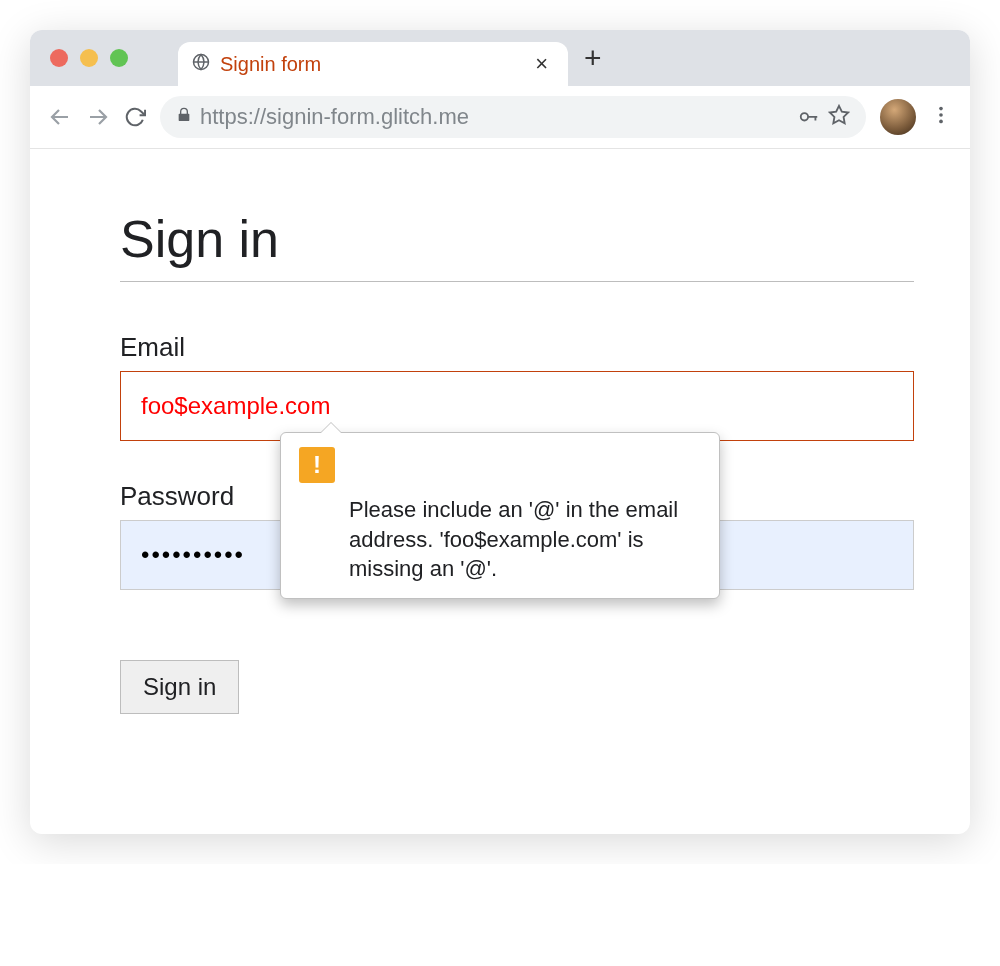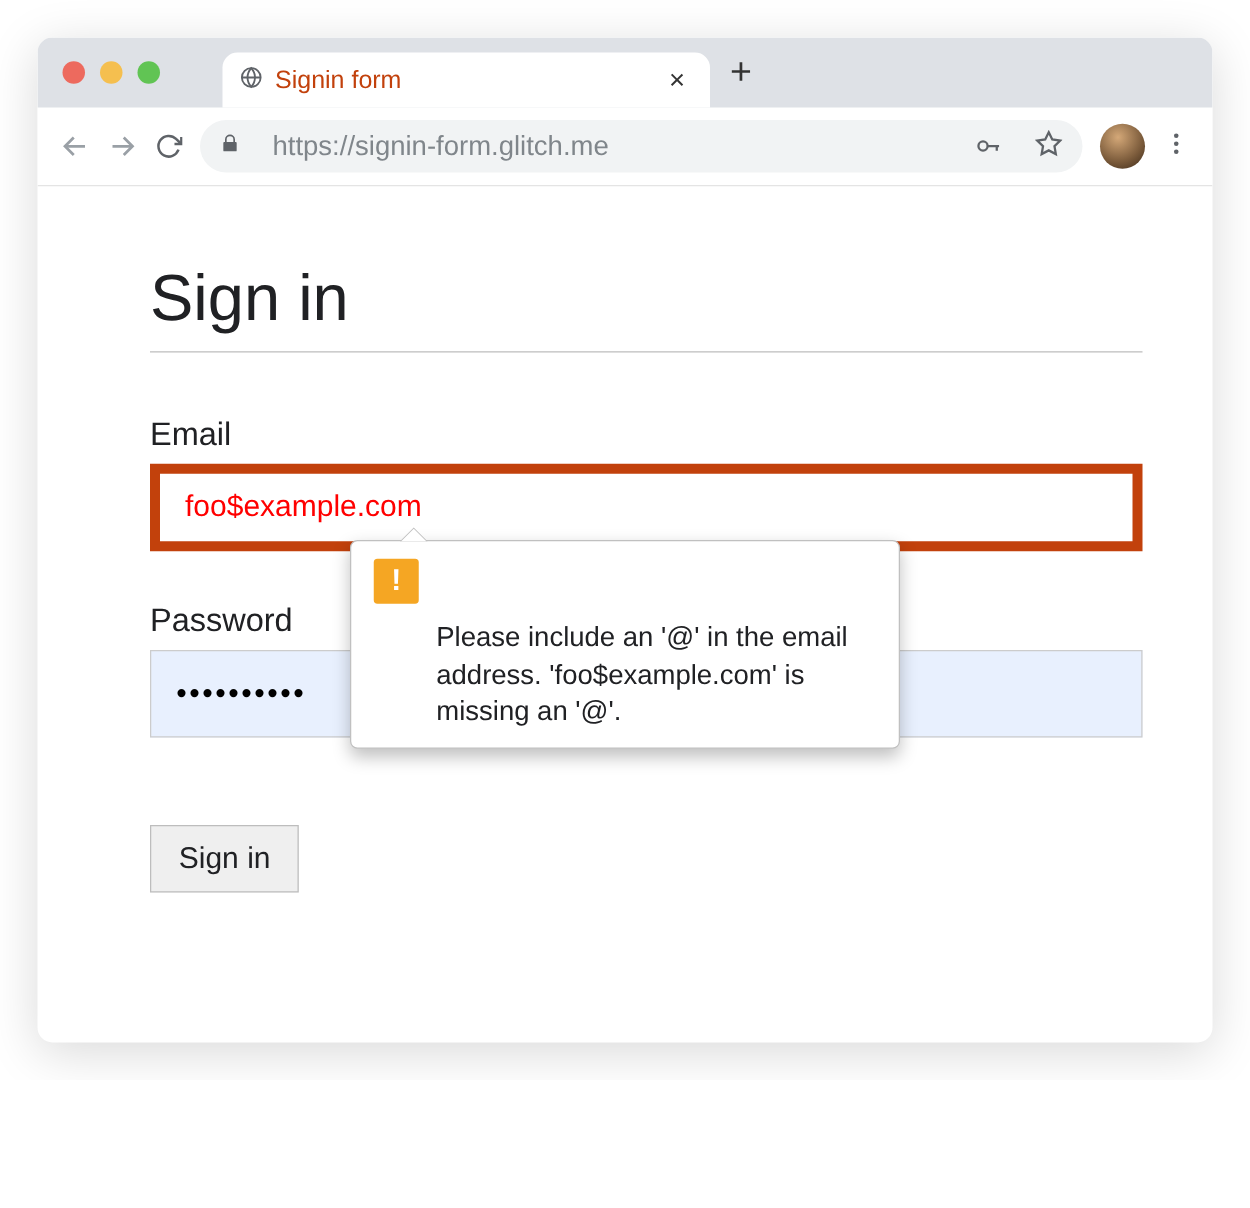--- a/index.html
+++ b/index.html
@@ -60,21 +60,21 @@
     .nav-btn { color: #9aa0a6; cursor: pointer; display: flex; align-items: center; }
     .nav-btn.active { color: #5f6368; }
     .addressbar {
       flex: 1;
       background: #f1f3f4;
       border-radius: 22px;
       height: 42px;
       display: flex;
       align-items: center;
       padding: 0 16px;
-      gap: 26px;
+      gap: 8px;
     }
     .lock-icon { color: #5f6368; }
     .url-text { color: #80868b; font-size: 22px; flex: 1; }
     .key-icon, .star-icon { color: #5f6368; }
     .avatar {
       width: 36px; height: 36px; border-radius: 50%;
       background: radial-gradient(circle at 40% 30%, #d4a878, #7a5a3a 60%, #3a2818);
     }
     .menu-dots { color: #5f6368; cursor: pointer; }
     .content {
@@ -97,21 +97,21 @@
     }
     .field-input {
       width: 100%;
       height: 70px;
       padding: 0 20px;
       font-size: 24px;
       border: 1px solid #bdbdbd;
       background: #fff;
     }
     .field-input.invalid {
-      border: 8px solid #c2410c;
+      border: 1px solid #c2410c;
       color: #ff0000;
     }
     .field-input.password-fill {
       background: #e8f0fe;
       border: 1px solid #ccc;
       font-family: -apple-system, sans-serif;
       letter-spacing: 2px;
     }
     .field-block { margin-bottom: 40px; position: relative; }
     .tooltip {

